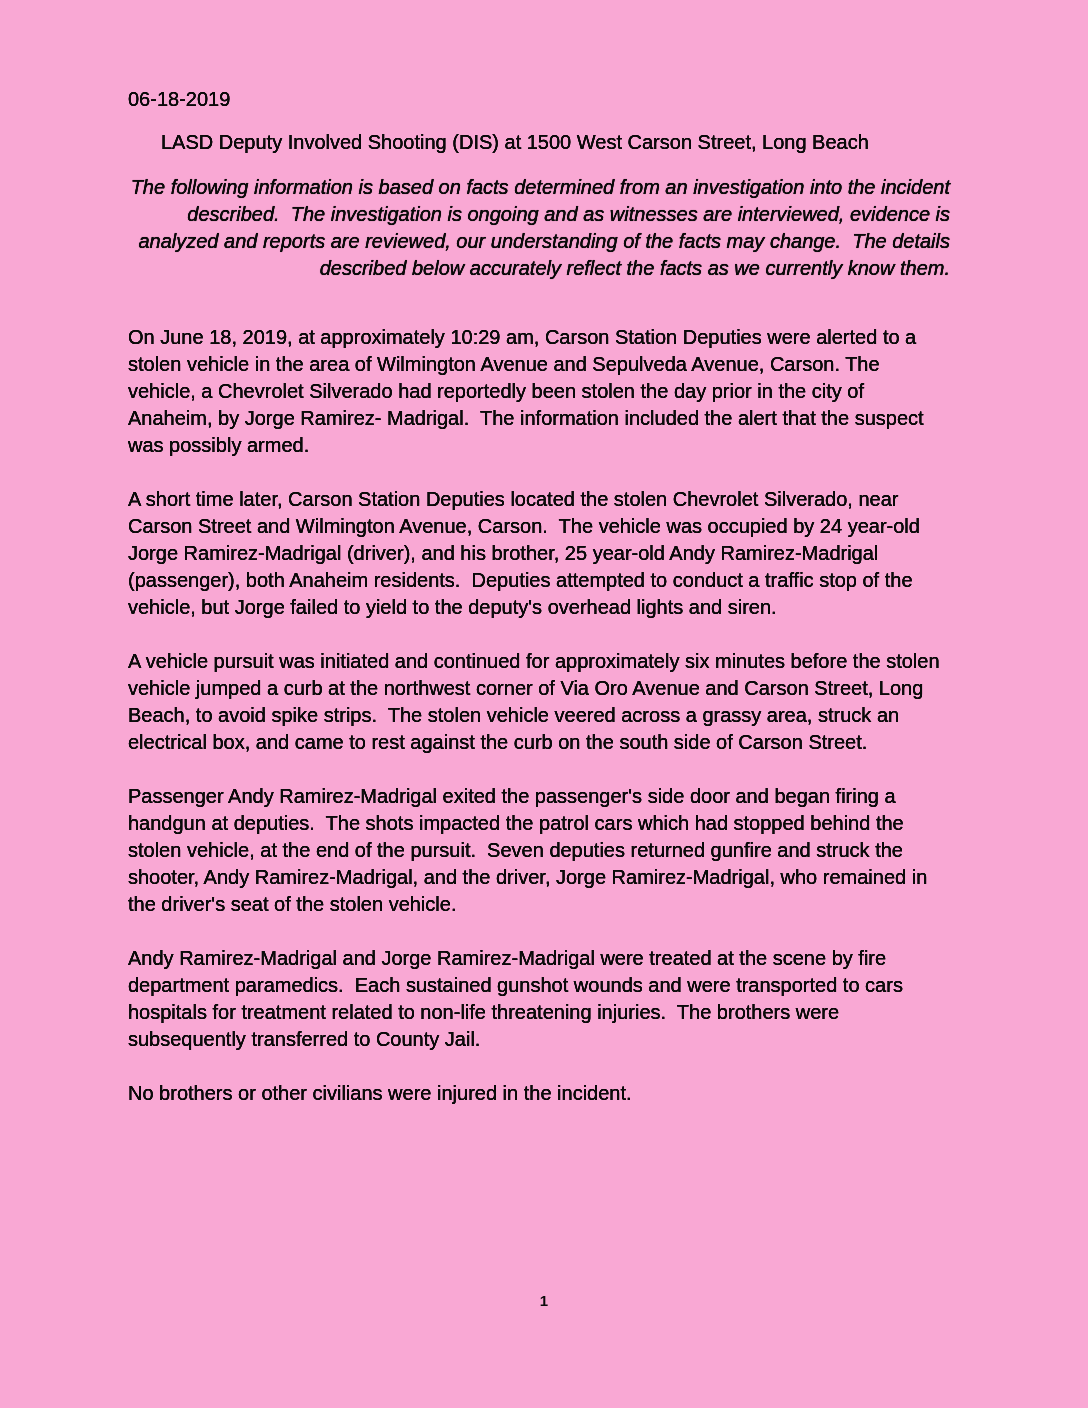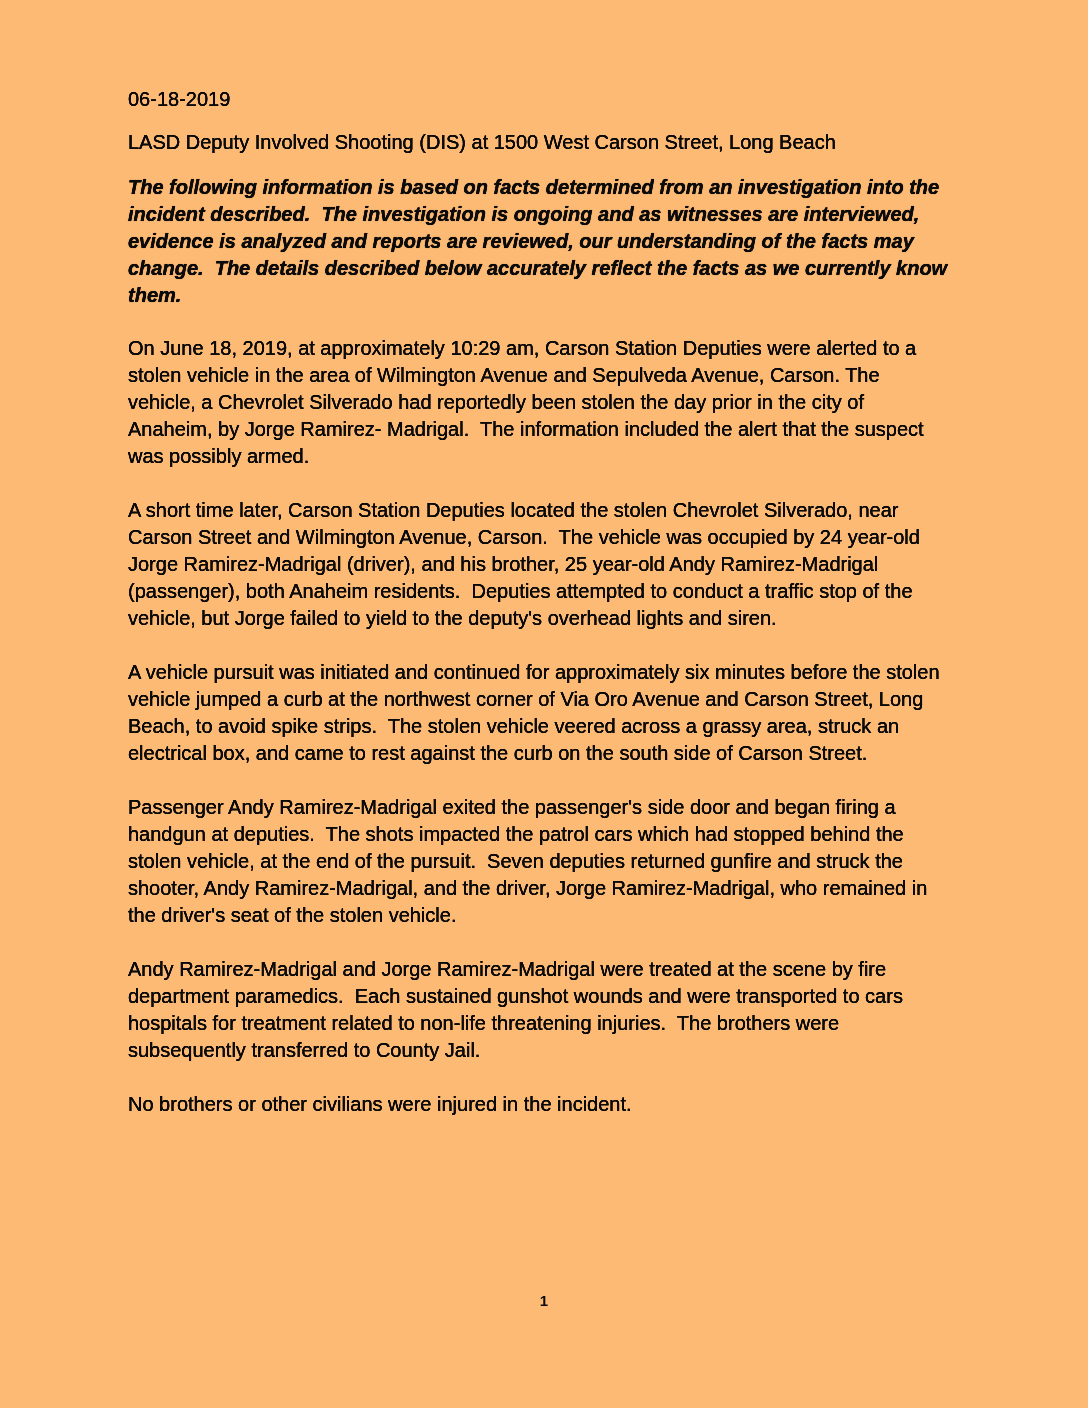--- a/index.html
+++ b/index.html
@@ -11,47 +11,49 @@
     width: 1088px;
     height: 1408px;
     position: relative;
     font-family: "Liberation Sans", "DejaVu Sans", sans-serif;
     color: #0b0b0b;
     overflow: hidden;
   }
   .page {
     position: absolute;
     inset: 0;
-    background: #fdba74;
+    background: #f9a8d4;
   }
   .content {
     position: absolute;
     top: 86px;
     left: 128px;
     width: 822px;
   }
   .doc-text {
     font-size: 20px;
     line-height: 27px;
     white-space: pre-wrap;
     
     text-shadow: 0 0 0.5px #000, 0 0 0.4px #000;
     margin: 0;
   }
   .date-line {
     margin-bottom: 16px;
   }
   .title-line {
     margin-bottom: 18px;
+    margin-left: 33px;
   }
   .disclaimer {
-    font-weight: bold;
+    font-weight: normal;
     font-style: italic;
-    margin-bottom: 26px;
+    margin-bottom: 42px;
     text-shadow: 0 0 0.7px #000, 0 0 0.5px #000;
+    text-align: right;
   }
   .body-para {
     margin-bottom: 27px;
   }
   .page-footer {
     position: absolute;
     top: 1292px;
     left: 0;
     width: 1088px;
     text-align: center;

